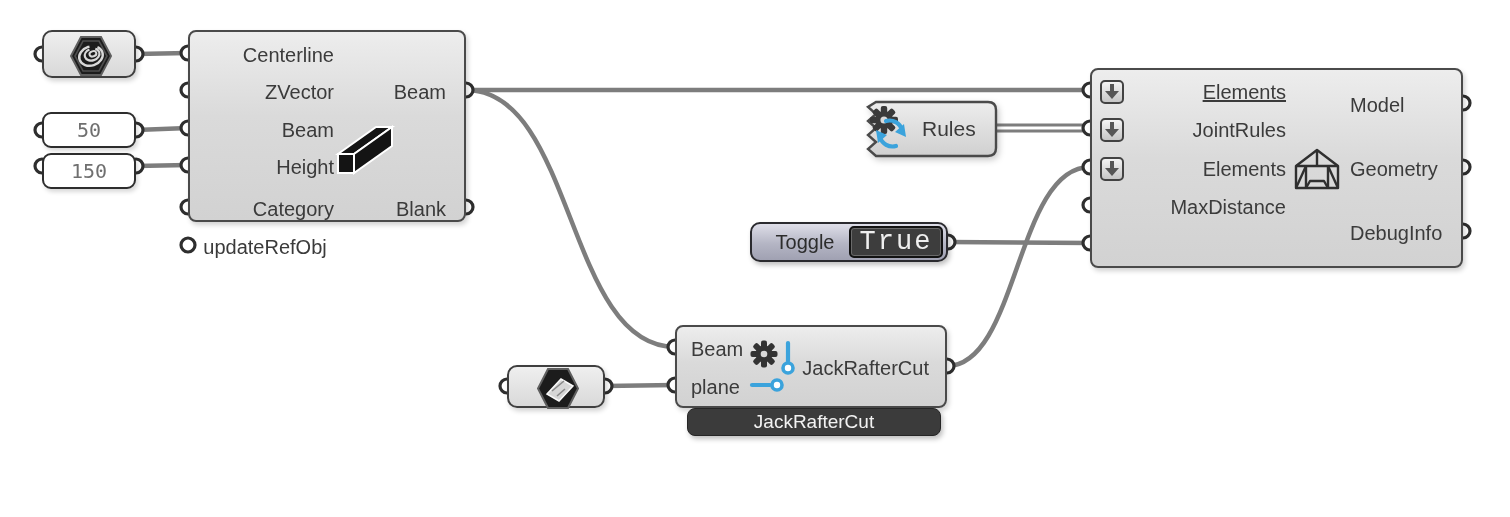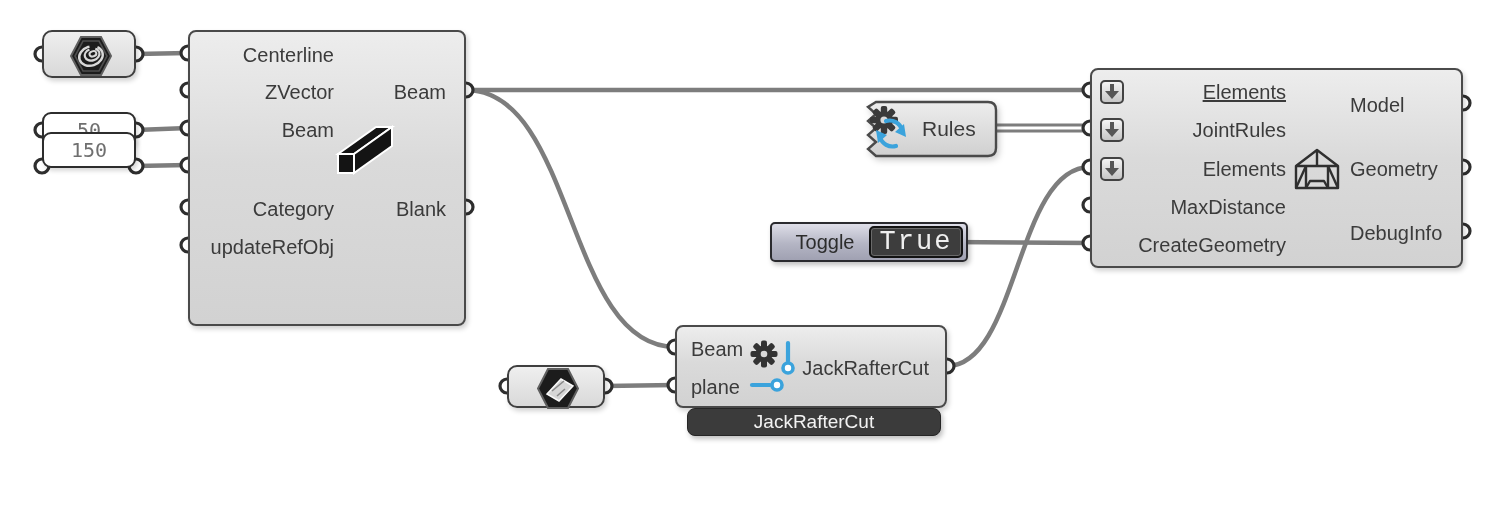--- a/index.html
+++ b/index.html
@@ -22,22 +22,22 @@
         box-sizing:border-box;box-shadow:2px 3px 4px rgba(0,0,0,0.15);
         font-family:"DejaVu Sans Mono",monospace;font-size:20px;color:#6f6f6f;
         text-align:center;}
   .nlabel{position:absolute;font-size:20px;color:#3b3b3b;height:24px;line-height:24px;white-space:nowrap;}
   .right{text-align:right;}
   .left{text-align:left;}
   .arrowbox{position:absolute;width:24px;height:24px;border:2px solid #424242;border-radius:5px;
         background:linear-gradient(180deg,#f4f4f4 0%,#c6c6c6 100%);box-sizing:border-box;}
   
   .toggle{position:absolute;background:linear-gradient(180deg,#dedee8 0%,#b4b5c4 55%,#a0a1b2 100%);
-        border:2px solid #2a2a2e;border-radius:5px;box-sizing:border-box;
-        box-shadow:2px 3px 5px rgba(0,0,0,0.25);margin-left:20px;}
+        border:2px solid #2a2a2e;border-radius:10px;box-sizing:border-box;
+        box-shadow:2px 3px 5px rgba(0,0,0,0.25);}
   .toggle-label{position:absolute;left:8px;top:0;width:90px;height:36px;line-height:36px;
         text-align:center;font-size:20px;color:#2c2c2c;}
   .toggle-value{position:absolute;left:97px;top:2px;width:94px;height:32px;background:#3d3d3d;
         border:2px solid #121212;border-radius:5px;box-sizing:border-box;
         box-shadow:inset 0 0 0 1px #6a6a6a;text-align:center;line-height:28px;
         font-family:"Liberation Mono",monospace;font-size:27px;letter-spacing:2px;color:#efefef;}
   
   .nickbar{position:absolute;background:#3b3b3b;border:1px solid #262626;border-radius:8px;
         color:#f2f2f2;font-size:19px;text-align:center;box-sizing:border-box;
         box-shadow:2px 3px 5px rgba(0,0,0,0.25);}
@@ -104,30 +104,31 @@
         <ellipse cx="22" cy="22" rx="12" ry="9.5" stroke-width="2.4" stroke-dasharray="52 8"></ellipse>
         <ellipse cx="23.5" cy="21" rx="7.5" ry="5.8" stroke-width="2.2" stroke-dasharray="30 6"></ellipse>
         <ellipse cx="24.5" cy="20.5" rx="3.5" ry="2.6" stroke-width="2"></ellipse>
       </g>
     </svg>
   </div>
 
   <div class="panel" style="left:42px;top:112px;width:94px;height:36px;line-height:32px;">
     <span>50</span>
   </div>
-  <div class="panel" style="left:42px;top:132px;width:94px;height:36px;line-height:32px;">
+  <div class="panel" style="left:42px;top:153px;width:94px;height:36px;line-height:32px;">
     <span>150</span>
   </div>
 
-  <div class="node" style="left:188px;top:30px;width:278px;height:296px;">
+  <div class="node" style="left:188px;top:30px;width:278px;height:192px;">
     <span class="nlabel right" style="left:6px;top:11px;width:138px;">Centerline</span>
     <span class="nlabel right" style="left:6px;top:48px;width:138px;">ZVector</span>
     <span class="nlabel right" style="left:6px;top:86px;width:138px;">Beam</span>
+    <span class="nlabel right" style="left:6px;top:123px;width:138px;">Height</span>
     <span class="nlabel right" style="left:6px;top:165px;width:138px;">Category</span>
-    <span class="nlabel right" style="left:6px;top:203px;width:138px;">updateRefObj</span>
+    <span class="nlabel right" style="left:6px;top:203px;width:138px;text-align:center;">updateRefObj</span>
     <span class="nlabel right" style="right:18px;top:48px;width:100px;">Beam</span>
     <span class="nlabel right" style="right:18px;top:165px;width:100px;">Blank</span>
     <svg class="icon" style="left:145px;top:86px;" width="62" height="58" viewBox="0 0 62 58">
       <polygon points="3,36 41,9 57,9 19,36" fill="#141414" stroke="#ffffff" stroke-width="2"></polygon>
       <polygon points="19,36 57,9 57,28 19,55" fill="#141414" stroke="#ffffff" stroke-width="2"></polygon>
       <polygon points="3,36 19,36 19,55 3,55" fill="#141414" stroke="#ffffff" stroke-width="2"></polygon>
     </svg>
   </div>
 
   <div style="position:absolute;left:852px;top:100px;width:146px;height:42px;">
@@ -222,21 +223,20 @@
       <svg width="20" height="20" viewBox="0 0 20 20">
         <line x1="10" y1="2" x2="10" y2="10" stroke="#565656" stroke-width="4"></line>
         <polygon points="3,9 17,9 10,17" fill="#565656"></polygon>
       </svg>
     </div>
 
     <span class="nlabel right" style="left:34px;top:10px;width:160px;text-decoration:underline;">Elements</span>
     <span class="nlabel right" style="left:34px;top:48px;width:160px;">JointRules</span>
     <span class="nlabel right" style="left:34px;top:87px;width:160px;">Elements</span>
     <span class="nlabel right" style="left:34px;top:125px;width:160px;">MaxDistance</span>
-    <span class="nlabel right" style="left:34px;top:163px;width:160px;">CreateGeometry</span>
 
     <span class="nlabel left" style="left:258px;top:23px;width:110px;">Model</span>
     <span class="nlabel left" style="left:258px;top:87px;width:110px;">Geometry</span>
     <span class="nlabel left" style="left:258px;top:151px;width:110px;">DebugInfo</span>
 
     <svg class="icon" style="left:202px;top:78px;" width="46" height="42" viewBox="0 0 46 42">
       <g fill="none" stroke="#2f2f2f" stroke-width="2.4" stroke-linejoin="round">
         <path d="M23,2 L44,18 L44,40 L2,40 L2,18 Z"></path>
         <path d="M2,18 L44,18"></path>
         <path d="M23,2 L23,18"></path>

